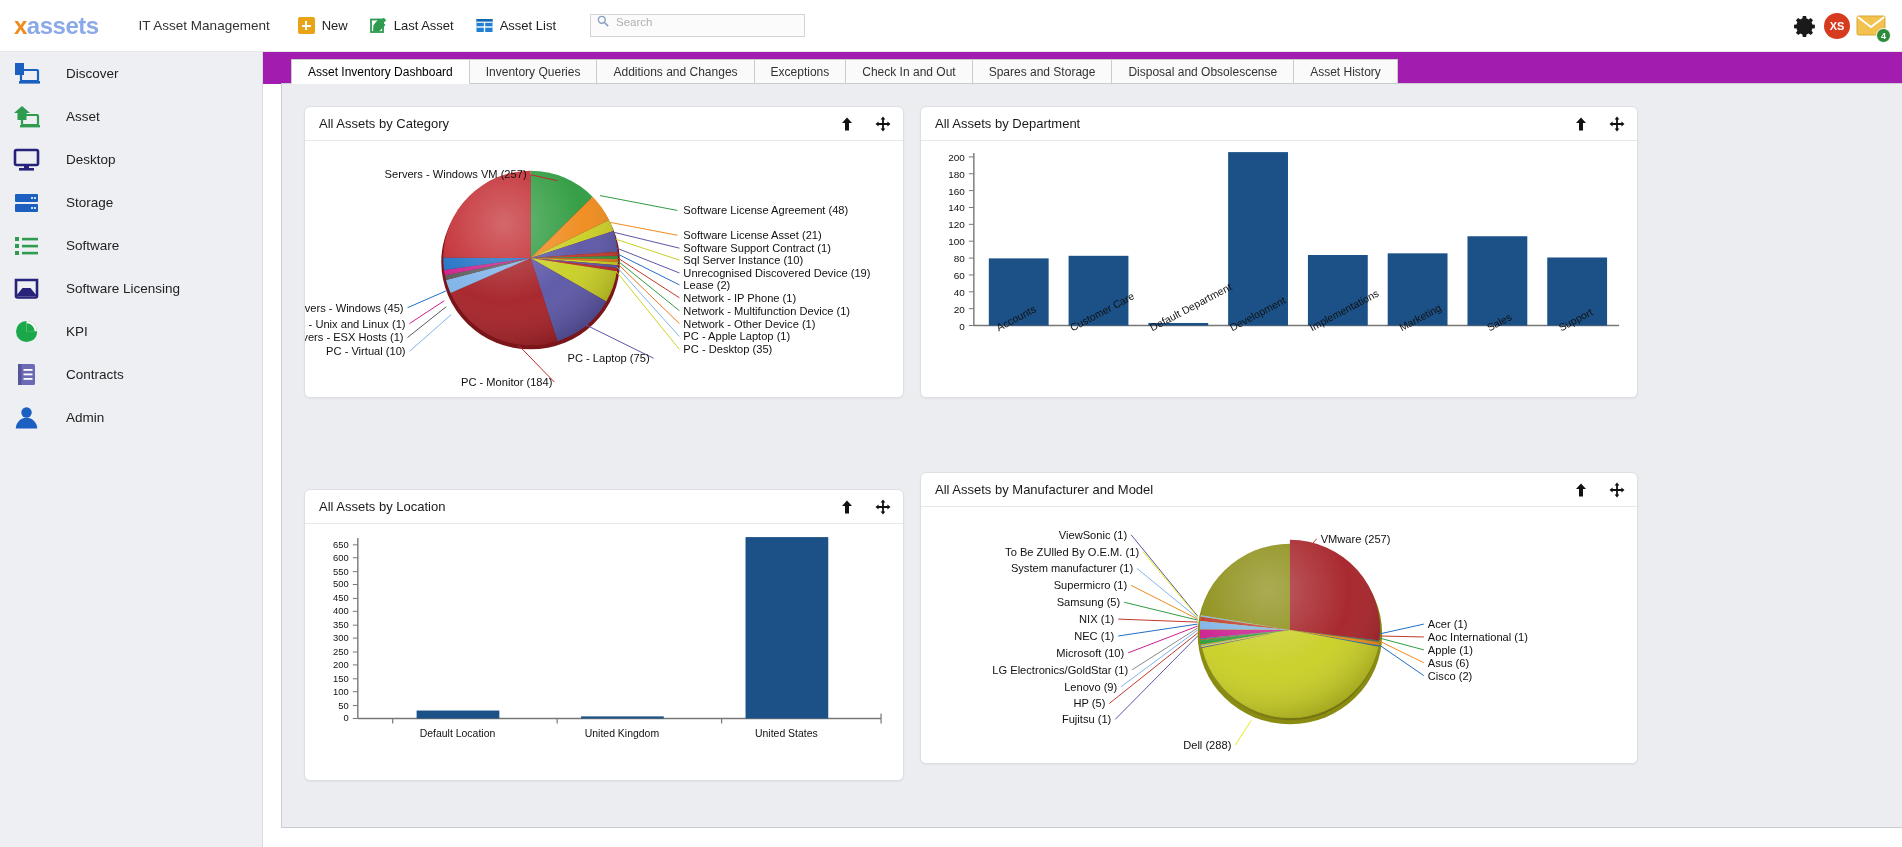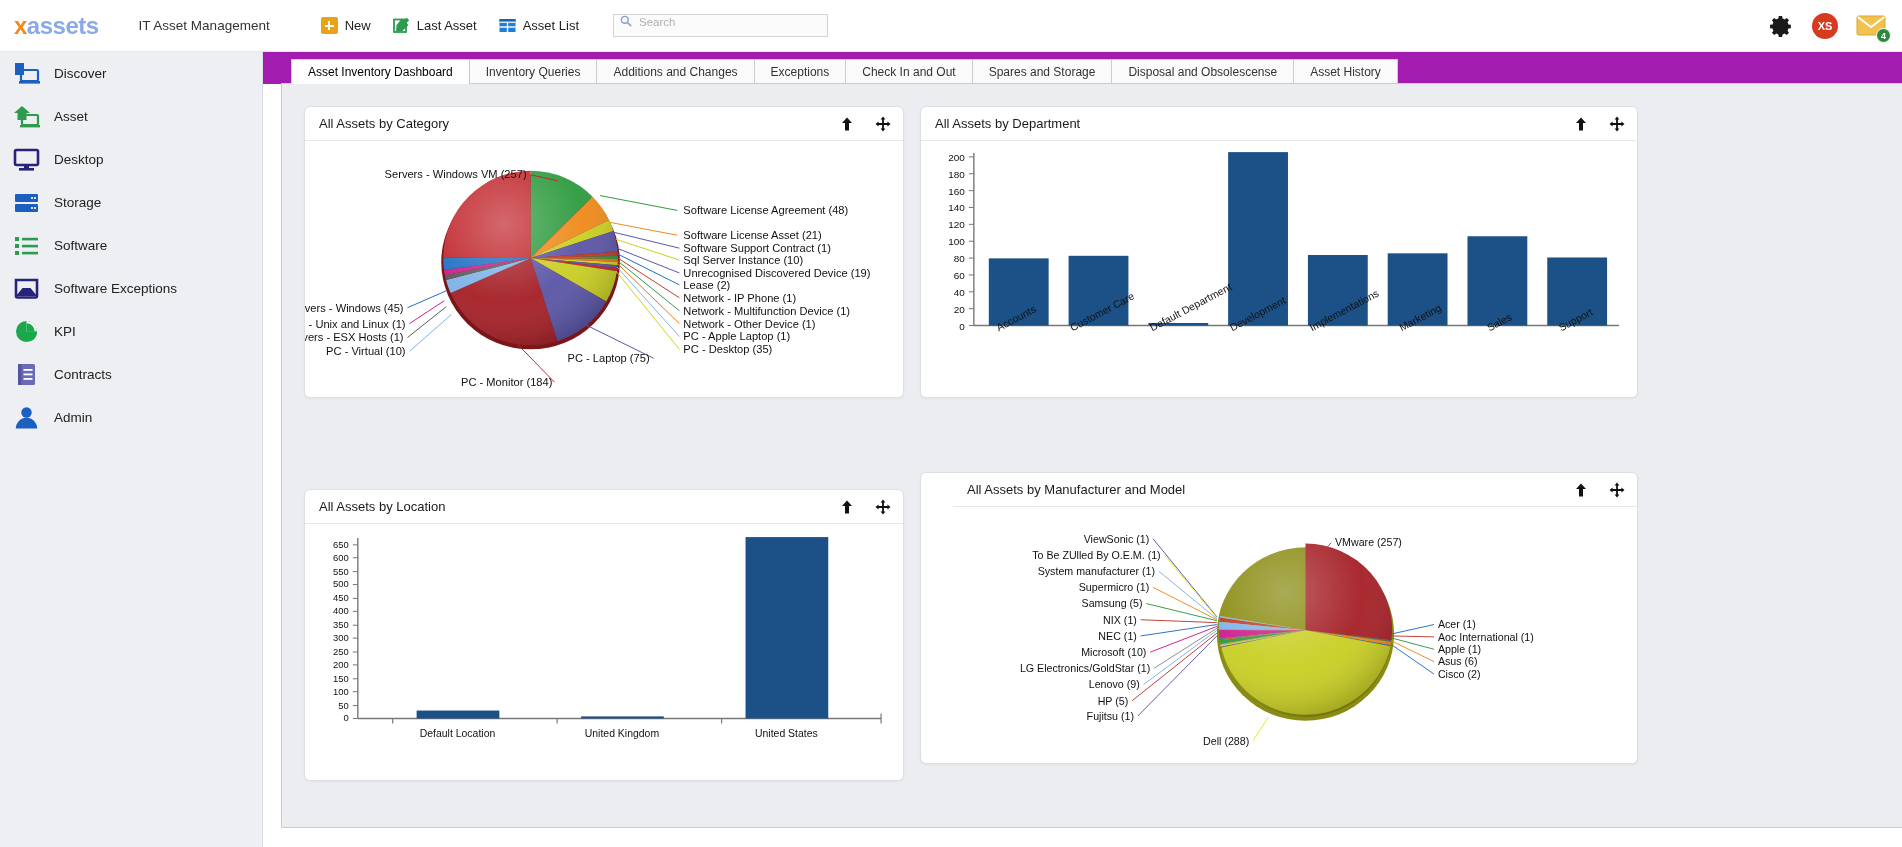--- a/index.html
+++ b/index.html
@@ -19,21 +19,21 @@
     border-bottom: 1px solid #e8e8e8;
     display: flex; align-items: center;
   }
   .logo { margin-left: 14px; font-size: 24px; font-weight: bold; letter-spacing: -0.5px; }
   .logo .x { color: #f08a1c; }
   .logo .rest { color: #8aa9e8; }
   .app-title {
     margin-left: 40px; font-size: 13.5px; color: #333; font-weight: 500;
     white-space: nowrap;
   }
-  .tb-actions { display: flex; margin-left: 51px; gap: 22px; }
+  .tb-actions { display: flex; margin-left: 28px; gap: 22px; }
   .tb-action { display: flex; align-items: center; gap: 7px; cursor: pointer; font-size: 13px; color: #222; }
   .tb-ico { width: 17px; height: 17px; display: inline-block; flex: 0 0 auto; }
   .ico-new {
     background: #e8a317; border-radius: 2px; position: relative;
   }
   .ico-new::before, .ico-new::after {
     content: ""; position: absolute; background: #fff;
   }
   .ico-new::before { left: 4px; top: 7.5px; width: 9px; height: 2px; }
   .ico-new::after  { left: 7.5px; top: 4px; width: 2px; height: 9px; }
@@ -45,21 +45,21 @@
   }
   .search-wrap input {
     border: none; outline: none; background: transparent;
     font-size: 11.5px; color: #777; width: 100%;
     font-family: "Liberation Sans", sans-serif;
   }
   .search-wrap input::placeholder { color: #b0b0b0; }
 
   .tb-right {
     position: absolute; right: 16px; top: 0; height: 52px;
-    display: flex; align-items: center; gap: 18px;
+    display: flex; align-items: center; gap: 6px;
   }
   .gear { width: 25px; height: 25px; cursor: pointer; }
   .avatar {
     width: 26px; height: 26px; border-radius: 50%;
     background: #d63b1f; color: #fff; font-size: 11px; font-weight: bold;
     display: flex; align-items: center; justify-content: center; cursor: pointer;
   }
   .mail-wrap { position: relative; width: 30px; height: 26px; cursor: pointer; }
   .badge {
     position: absolute; right: -5px; bottom: -4px;
@@ -69,21 +69,21 @@
     border: 1px solid #fff;
   }
 
   
   #sidebar {
     position: absolute; left: 0; top: 52px; width: 263px; height: 795px;
     background: #edeff3; border-right: 1px solid #d9dde3;
   }
   .side-item {
     display: flex; align-items: center; height: 43px;
-    padding-left: 13px; cursor: pointer; gap: 14px;
+    padding-left: 13px; cursor: pointer; gap: 26px;
   }
   .side-ico { width: 27px; height: 27px; flex: 0 0 auto; }
   .side-label { font-size: 13.5px; color: #222; }
 
   
   #main {
     position: absolute; left: 263px; top: 52px;
     width: 1639px; height: 795px; background: #ffffff;
   }
   #tabstrip {
@@ -110,21 +110,21 @@
   .panel {
     position: absolute;
     background: #ffffff;
     border: 1px solid #dcdfe4;
     border-radius: 6px;
     box-shadow: 0 1px 2px rgba(0,0,0,0.05);
   }
   #panel-category     { left: 22px;  top: 22px;  width: 600px; height: 292px; }
   #panel-department   { left: 638px; top: 22px;  width: 718px; height: 292px; }
   #panel-location     { left: 22px;  top: 388px; width: 600px; height: 292px; margin-top: 17px; }
-  #panel-manufacturer { left: 638px; top: 388px; width: 718px; height: 292px; padding-left: 32px; }
+  #panel-manufacturer { left: 638px; top: 388px; width: 718px; height: 292px; }
 
   .panel-head {
     height: 34px; display: flex; align-items: center;
     padding: 0 14px; border-bottom: 1px solid #e6e8ec;
     position: relative;
   }
   .panel-title { font-size: 13px; color: #1a1a1a; font-weight: 500; }
   .panel-tools { position: absolute; right: 12px; top: 0; height: 34px; display: flex; align-items: center; gap: 20px; }
   .ptool { cursor: pointer; width: 16px; height: 16px; display: block; }
   .panel-body { position: relative; width: 100%; height: calc(100% - 34px); overflow: hidden; }
@@ -262,21 +262,21 @@
     <span class="side-label">Software</span>
   </div>
 
   <div class="side-item">
     <span class="side-ico">
       <svg viewBox="0 0 27 27" width="27" height="27">
           <path d="M3 5 h21 v16 a1.5 1.5 0 0 1 -1.5 1.5 h-18 A1.5 1.5 0 0 1 3 21 Z" fill="none" stroke="#27227a" stroke-width="2.6"></path>
           <path d="M3 21 L9.5 13 h8 L24 21 Z" fill="#27227a"></path>
         </svg>
     </span>
-    <span class="side-label">Software Exceptions</span>
+    <span class="side-label">Software Licensing</span>
   </div>
 
   <div class="side-item">
     <span class="side-ico">
       <svg viewBox="0 0 27 27" width="27" height="27">
           <circle cx="13.5" cy="13.5" r="10.5" fill="#1aa84a"></circle>
           <path d="M13.5 13.5 L13.5 3 A10.5 10.5 0 0 1 24 13.5 Z" fill="#fff"></path>
           <path d="M13.5 13.5 L24 13.5 A10.5 10.5 0 0 1 19 22.6 Z" fill="#1aa84a"></path>
           <path d="M13.5 13.5 L13.5 5.2 A8.3 8.3 0 0 1 21.8 13.5 Z" fill="#1aa84a"></path>
         </svg>

